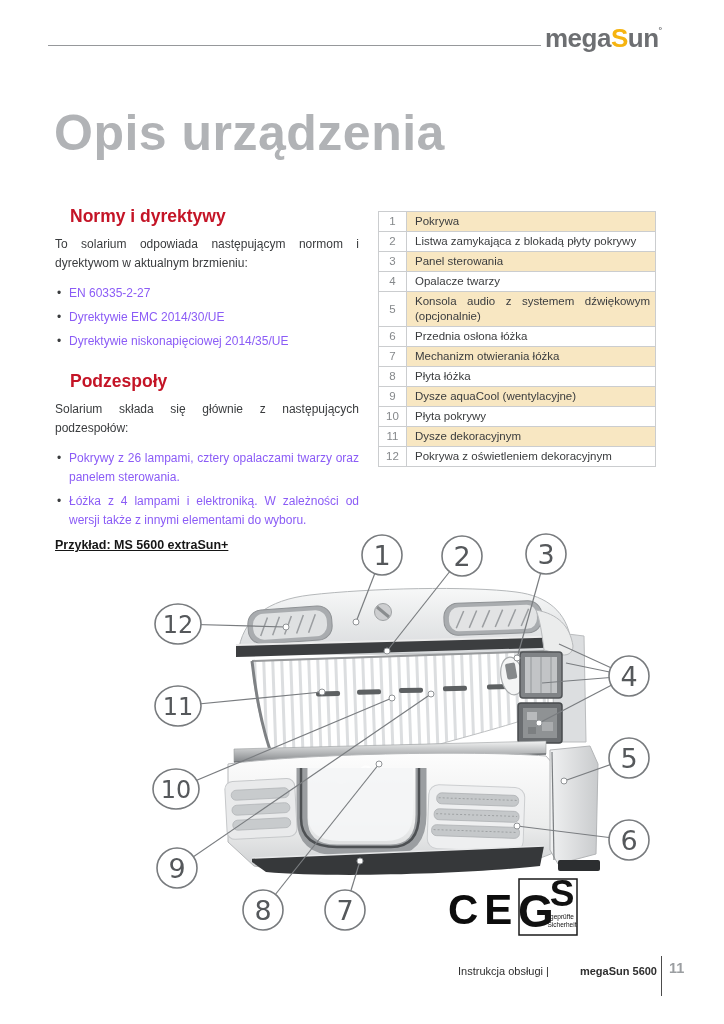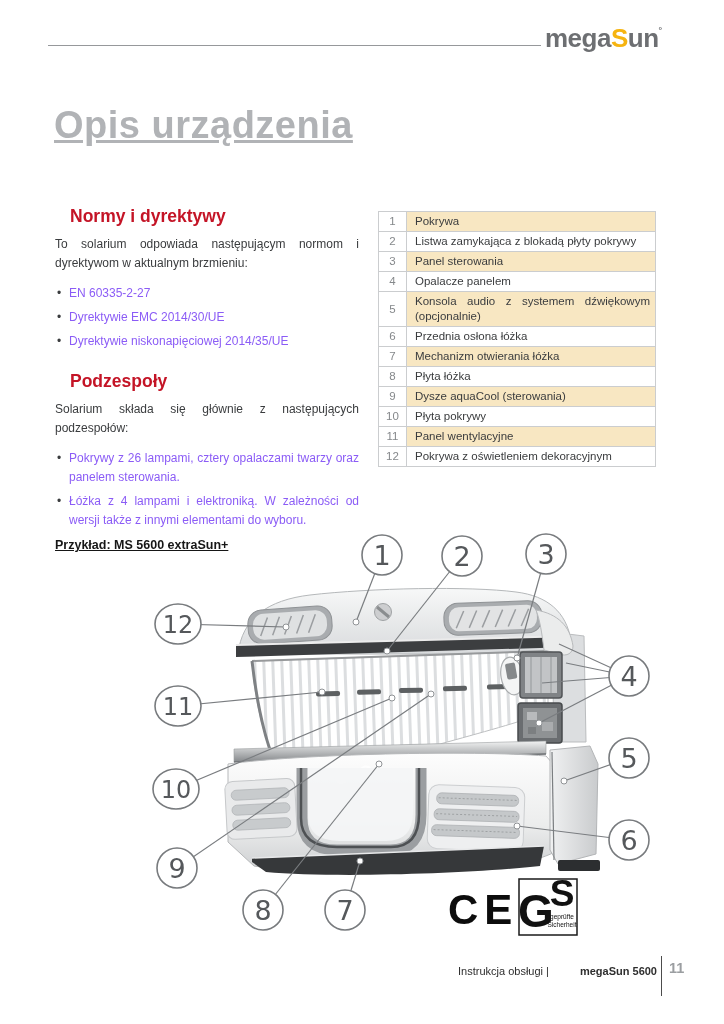--- a/index.html
+++ b/index.html
@@ -8,22 +8,22 @@
     position:relative; width:724px; height:1024px; background:#fff;
     font-family:"Liberation Sans", sans-serif; color:#3a3c3e; overflow:hidden;
   }
   
   .header-rule { position:absolute; left:48px; top:45px; width:493px; height:1px; background:#96989b; }
   .logo { position:absolute; left:545px; top:23px; font-size:26px; font-weight:bold;
           color:#6d6f72; letter-spacing:-0.5px; white-space:nowrap; }
   .logo .accent { color:#f6b410; }
   .logo .reg { font-size:9px; vertical-align:14px; color:#6d6f72; }
   
-  .page-title { position:absolute; left:54px; top:104px; font-size:38px; font-weight:bold;
-                color:#b1b3b6; letter-spacing:0.5px;text-decoration:underline; }
+  .page-title { position:absolute; left:54px; top:104px; font-size:50px; font-weight:bold;
+                color:#b1b3b6; letter-spacing:0.5px; }
   
   .section { position:absolute; left:55px; width:304px; }
   .sec-norms { top:206px; }
   .sec-components { top:371px; }
   .section h2 { font-size:17.5px; line-height:21px; font-weight:bold; color:#c41426; margin:0 0 8px 15px; }
   .section p.intro { font-size:12px; line-height:19px; text-align:justify; color:#3a3c3e; margin:0 0 11px 0; }
   .section ul { list-style:none; }
   .section li { position:relative; font-size:12px; line-height:19px; text-align:justify;
                 padding-left:14px; margin-bottom:5px; color:#8b5cf6; }
   .section li::before { content:"•"; position:absolute; left:2px; top:0; color:#3a3c3e; }
@@ -84,49 +84,49 @@
       <tr>
           <td class="num">2</td>
           <td class="name">Listwa zamykająca z blokadą płyty pokrywy</td>
         </tr>
       <tr>
           <td class="num">3</td>
           <td class="name">Panel sterowania</td>
         </tr>
       <tr>
           <td class="num">4</td>
-          <td class="name">Opalacze panelem</td>
+          <td class="name">Opalacze twarzy</td>
         </tr>
       <tr>
           <td class="num">5</td>
           <td class="name">Konsola audio z systemem dźwiękowym (opcjonalnie)</td>
         </tr>
       <tr>
           <td class="num">6</td>
           <td class="name">Przednia osłona łóżka</td>
         </tr>
       <tr>
           <td class="num">7</td>
           <td class="name">Mechanizm otwierania łóżka</td>
         </tr>
       <tr>
           <td class="num">8</td>
           <td class="name">Płyta łóżka</td>
         </tr>
       <tr>
           <td class="num">9</td>
-          <td class="name">Dysze aquaCool (sterowania)</td>
+          <td class="name">Dysze aquaCool (wentylacyjne)</td>
         </tr>
       <tr>
           <td class="num">10</td>
           <td class="name">Płyta pokrywy</td>
         </tr>
       <tr>
           <td class="num">11</td>
-          <td class="name">Panel wentylacyjne</td>
+          <td class="name">Dysze dekoracyjnym</td>
         </tr>
       <tr>
           <td class="num">12</td>
           <td class="name">Pokrywa z oświetleniem dekoracyjnym</td>
         </tr>
     </tbody>
   </table>
 
   <svg class="figure" viewBox="140 525 540 420" xmlns="http://www.w3.org/2000/svg">
     <defs>

